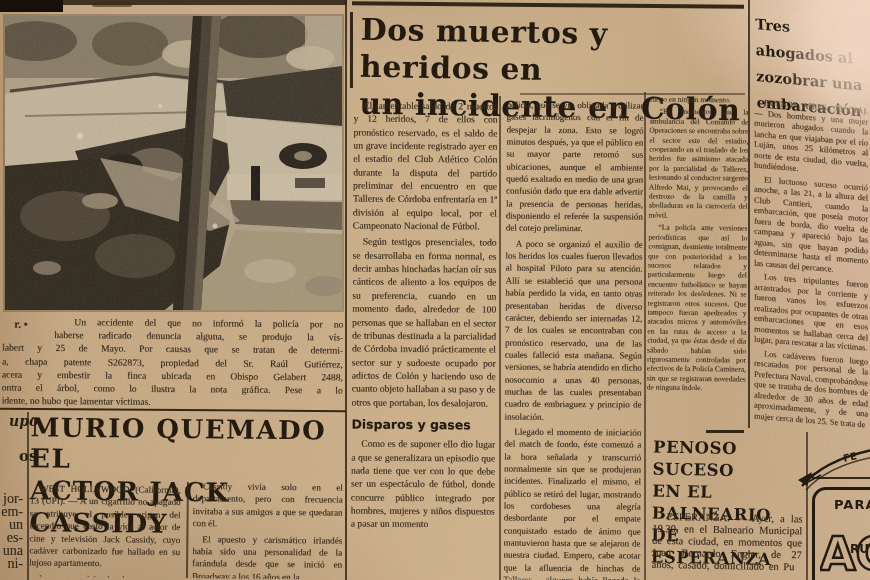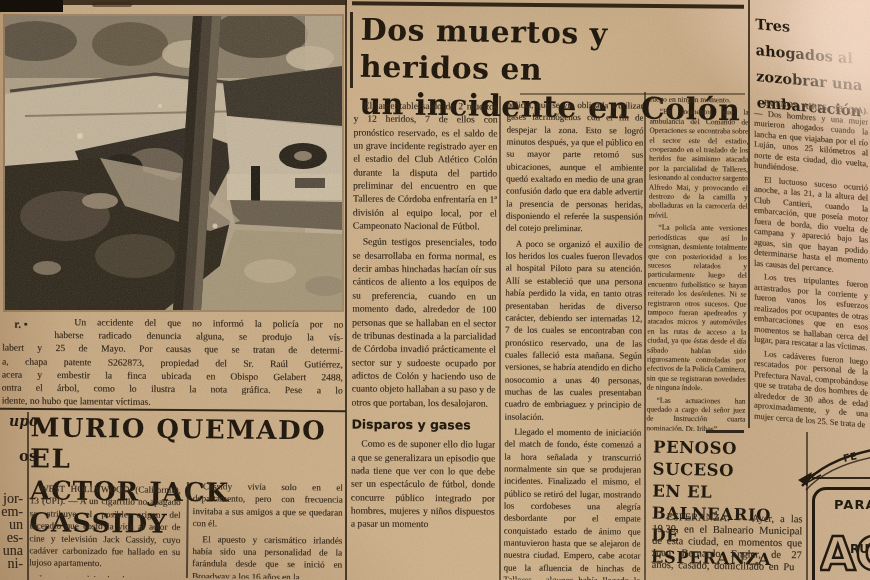--- a/index.html
+++ b/index.html
@@ -148,21 +148,20 @@
   <div class="abs bodytext ink jt ind" style="left:505px;top:99px;width:137px;height:481px;overflow:hidden;font-size:9px;line-height:12.35px;transform:rotate(.4deg);">
     <p class="noind">policía, que se vio obligada a utilizar gases lacrimógenos con el fin de despejar la zona. Esto se logró minutos después, ya que el público en su mayor parte retomó sus ubicaciones, aunque el ambiente quedó exaltado en medio de una gran confusión dado que era dable advertir la presencia de personas heridas, disponiendo el referée la suspensión del cotejo preliminar.</p>
     <p>A poco se organizó el auxilio de los heridos los cuales fueron llevados al hospital Piloto para su atención. Allí se estableció que una persona había perdido la vida, en tanto otras presentaban heridas de diverso carácter, debiendo ser internadas 12, 7 de los cuales se encontraban con pronóstico reservado, una de las cuales falleció esta mañana. Según versiones, se habría atendido en dicho nosocomio a unas 40 personas, muchas de las cuales presentaban cuadro de embriaguez y principio de insolación.</p>
     <p>Llegado el momento de iniciación del match de fondo, éste comenzó a la hora señalada y transcurrió normalmente sin que se produjeran incidentes. Finalizado el mismo, el público se retiró del lugar, mostrando los cordobeses una alegría desbordante por el empate conquistado estado de ánimo que mantuvieron hasta que se alejaron de nuestra ciudad. Empero, cabe acotar que la afluencia de hinchas de Talleres —algunos había llegado la noche anterior— se hizo</p>
   </div>
 
   <div class="abs bodytext ink jt ind" style="left:648px;top:95px;width:99px;height:336px;overflow:hidden;font-size:7.5px;line-height:9.4px;transform:rotate(.6deg);color:#3b2e1f;">
     <p class="noind">fuego en ningún momento.</p>
     <p>“En momentos que la ambulancia del Comando de Operaciones se encontraba sobre el sector este del estadio, cooperando en el traslado de los heridos fue asimismo atacada por la parcialidad de Talleres, lesionando al conductor sargento Alfredo Mai, y provocando el destrozo de la camilla y abolladuras en la carrocería del móvil.</p>
     <p>“La policía ante versiones periodísticas que así lo consignan, desmiente totalmente que con posterioridad a los sucesos relatados y particularmente luego del encuentro futbolístico se hayan reiterado los desórdenes. Ni se registraron otros sucesos. Que tampoco fueran apedreados y atacados micros y automóviles en las rutas de acceso a la ciudad, ya que éstas desde el día sábado habían sido rigurosamente controladas por efectivos de la Policía Caminera, sin que se registraran novedades de ninguna índole.</p>
-    <p>“Las actuaciones han quedado a cargo del señor juez de Instrucción cuarta nominación, Dr. Iribas”.</p>
   </div>
 
   <div class="abs rule" style="left:706px;top:430px;width:38px;height:3px;"></div>
   <div class="abs" style="left:652px;top:438px;width:152px;transform:rotate(1.2deg);">
     <div class="serifhead" style="font-size:16.5px;line-height:22px;letter-spacing:.5px;">PENOSO SUCESO</div>
     <div class="serifhead" style="font-size:16.5px;line-height:22px;letter-spacing:.5px;">EN EL BALNEARIO</div>
     <div class="serifhead" style="font-size:16.5px;line-height:22px;letter-spacing:.5px;">DE ESPERANZA</div>
   </div>
   <div class="abs bodytext ink jt" style="left:652px;top:512px;width:150px;height:68px;overflow:hidden;font-size:10.5px;line-height:11.9px;text-indent:14px;word-spacing:2px;transform:rotate(1deg);">
     <p style="margin:0;">ESPERANZA. — Ayer, a las 19.30, en el Balneario Municipal de esta ciudad, en momentos que Juan Bernardo Engler, de 27 años, casado, domiciliado en Pu</p>

